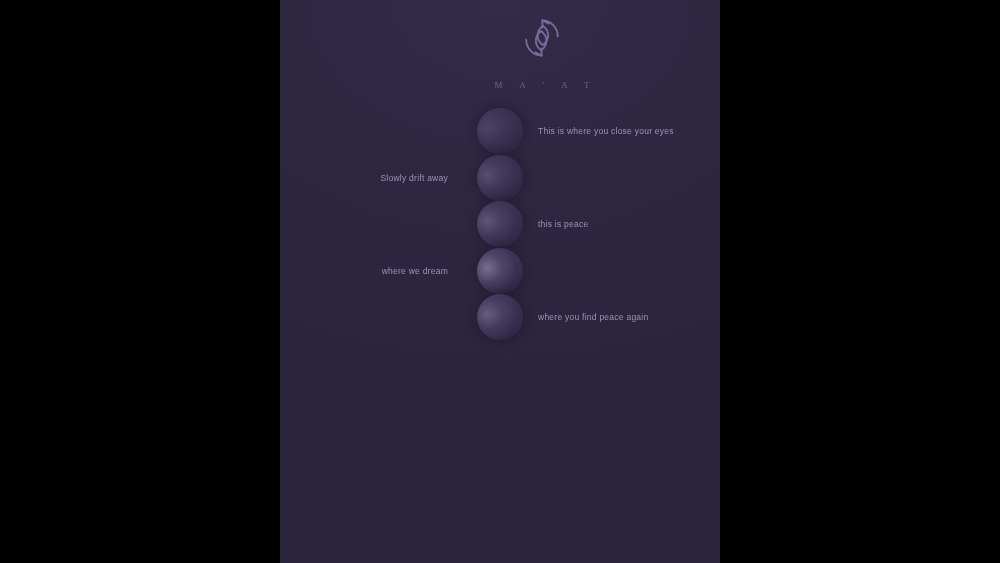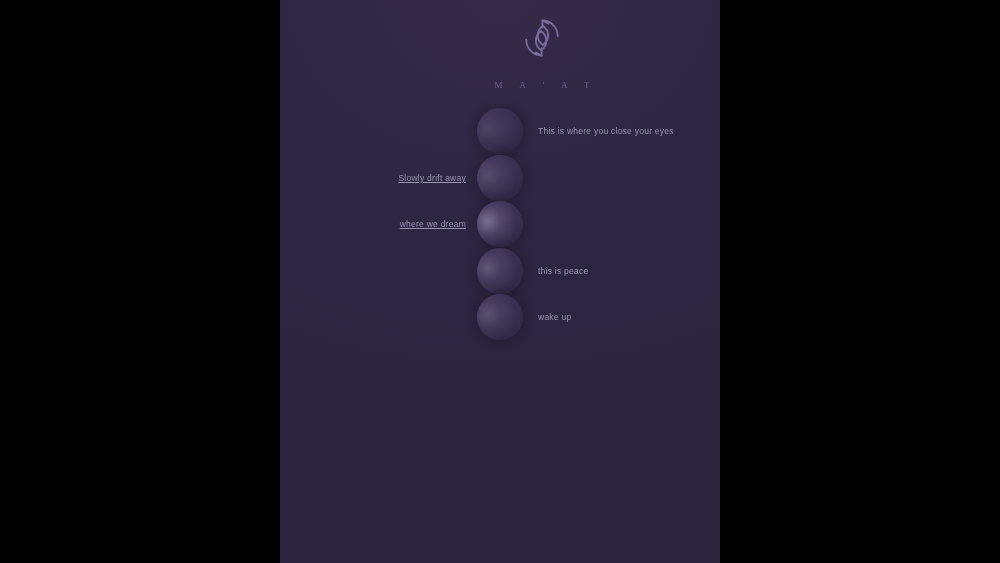--- a/index.html
+++ b/index.html
@@ -95,21 +95,21 @@
   .phase-label {
     position: absolute;
     top: 50%;
     transform: translateY(-50%);
     font-size: 8.5px;
     color: #9b93b4;
     letter-spacing: 0.25px;
     white-space: nowrap;
   }
   .phase-label.right { left: 258px; text-align: left; }
-  .phase-label.left  { right: 254px; text-align: right; text-decoration: underline; }
+  .phase-label.left  { right: 272px; text-align: right; }
 
   .ghost-line {
     position: absolute;
     left: 248px;
     width: 180px;
     height: 9px;
     top: 50%;
     transform: translateY(-50%);
     opacity: 0.055;
     background: repeating-linear-gradient(
@@ -156,32 +156,32 @@
           <div class="phase-label right">This is where you close your eyes</div>
         </div>
         <div class="phase-row">
           <div class="phase-moon">
             <div class="lit" style="background: radial-gradient(circle at 22% 44%, rgba(214, 206, 236, 0.192) 0%, rgba(150, 140, 186, 0.086) 34%, rgba(58, 49, 80, 0) 66%), radial-gradient(circle at 62% 38%, rgba(120, 110, 160, 0.125) 0%, rgba(46, 39, 66, 0) 70%), linear-gradient(135deg, rgb(58, 49, 82) 0%, rgb(51, 43, 73) 55%, rgb(44, 37, 64) 100%); border-radius: 50%;"></div>
           </div>
           <div class="phase-label left">Slowly drift away</div>
         </div>
         <div class="phase-row">
           <div class="phase-moon">
+            <div class="lit" style="background: radial-gradient(circle at 22% 44%, rgba(214, 206, 236, 0.24) 0%, rgba(150, 140, 186, 0.11) 34%, rgba(58, 49, 80, 0) 66%), radial-gradient(circle at 62% 38%, rgba(120, 110, 160, 0.14) 0%, rgba(46, 39, 66, 0) 70%), linear-gradient(135deg, rgb(58, 49, 82) 0%, rgb(51, 43, 73) 55%, rgb(44, 37, 64) 100%); border-radius: 50%;"></div>
+          </div>
+          <div class="phase-label right">this is peace</div>
+        </div>
+        <div class="phase-row">
+          <div class="phase-moon">
             <div class="lit" style="background: radial-gradient(circle at 22% 44%, rgba(214, 206, 236, 0.396) 0%, rgba(150, 140, 186, 0.176) 34%, rgba(58, 49, 80, 0) 66%), radial-gradient(circle at 62% 38%, rgba(120, 110, 160, 0.184) 0%, rgba(46, 39, 66, 0) 70%), linear-gradient(135deg, rgb(58, 49, 82) 0%, rgb(51, 43, 73) 55%, rgb(44, 37, 64) 100%); border-radius: 50%;"></div>
           </div>
           <div class="phase-label left">where we dream</div>
         </div>
         <div class="phase-row">
           <div class="phase-moon">
-            <div class="lit" style="background: radial-gradient(circle at 22% 44%, rgba(214, 206, 236, 0.24) 0%, rgba(150, 140, 186, 0.11) 34%, rgba(58, 49, 80, 0) 66%), radial-gradient(circle at 62% 38%, rgba(120, 110, 160, 0.14) 0%, rgba(46, 39, 66, 0) 70%), linear-gradient(135deg, rgb(58, 49, 82) 0%, rgb(51, 43, 73) 55%, rgb(44, 37, 64) 100%); border-radius: 50%;"></div>
+            <div class="lit" style="background: radial-gradient(circle at 22% 44%, rgba(214, 206, 236, 0.286) 0%, rgba(150, 140, 186, 0.13) 34%, rgba(58, 49, 80, 0) 66%), radial-gradient(circle at 62% 38%, rgba(120, 110, 160, 0.153) 0%, rgba(46, 39, 66, 0) 70%), linear-gradient(135deg, rgb(58, 49, 82) 0%, rgb(51, 43, 73) 55%, rgb(44, 37, 64) 100%); border-radius: 50%;"></div>
           </div>
-          <div class="phase-label right">this is peace</div>
-        </div>
-        <div class="phase-row">
-          <div class="phase-moon">
-            <div class="lit" style="background: radial-gradient(circle at 22% 44%, rgba(214, 206, 236, 0.208) 0%, rgba(150, 140, 186, 0.094) 34%, rgba(58, 49, 80, 0) 66%), radial-gradient(circle at 62% 38%, rgba(120, 110, 160, 0.13) 0%, rgba(46, 39, 66, 0) 70%), linear-gradient(135deg, rgb(58, 49, 82) 0%, rgb(51, 43, 73) 55%, rgb(44, 37, 64) 100%); border-radius: 50%;"></div>
-          </div>
-          <div class="phase-label right">wake up</div>
+          <div class="phase-label right">where you find peace again</div>
         </div>
       </div>
 
   </div>
 </div>
 
 </body></html>

